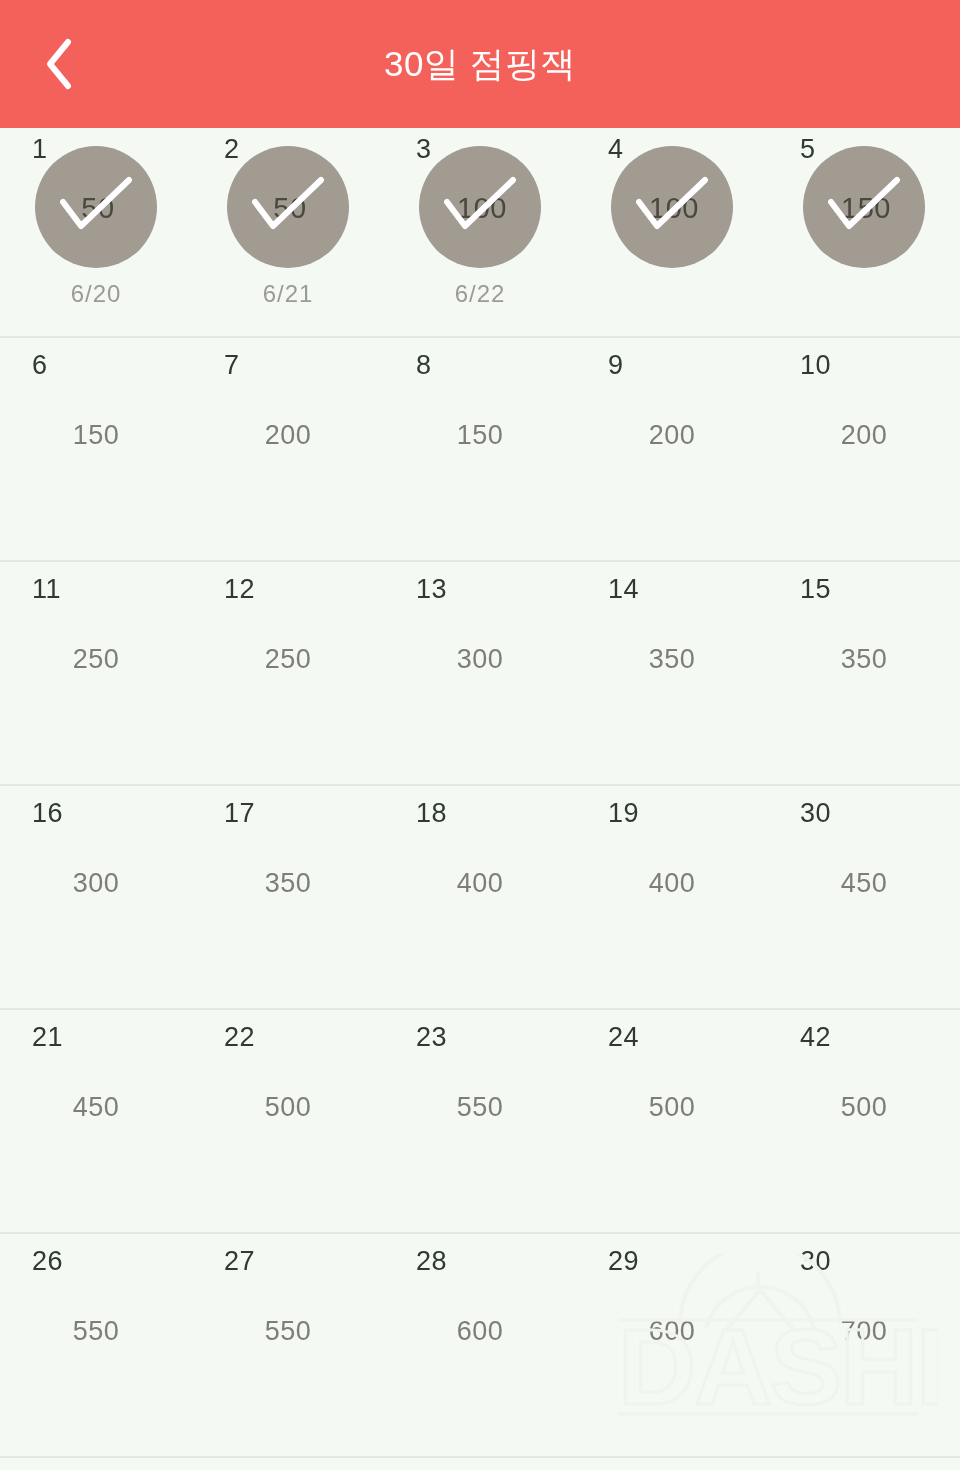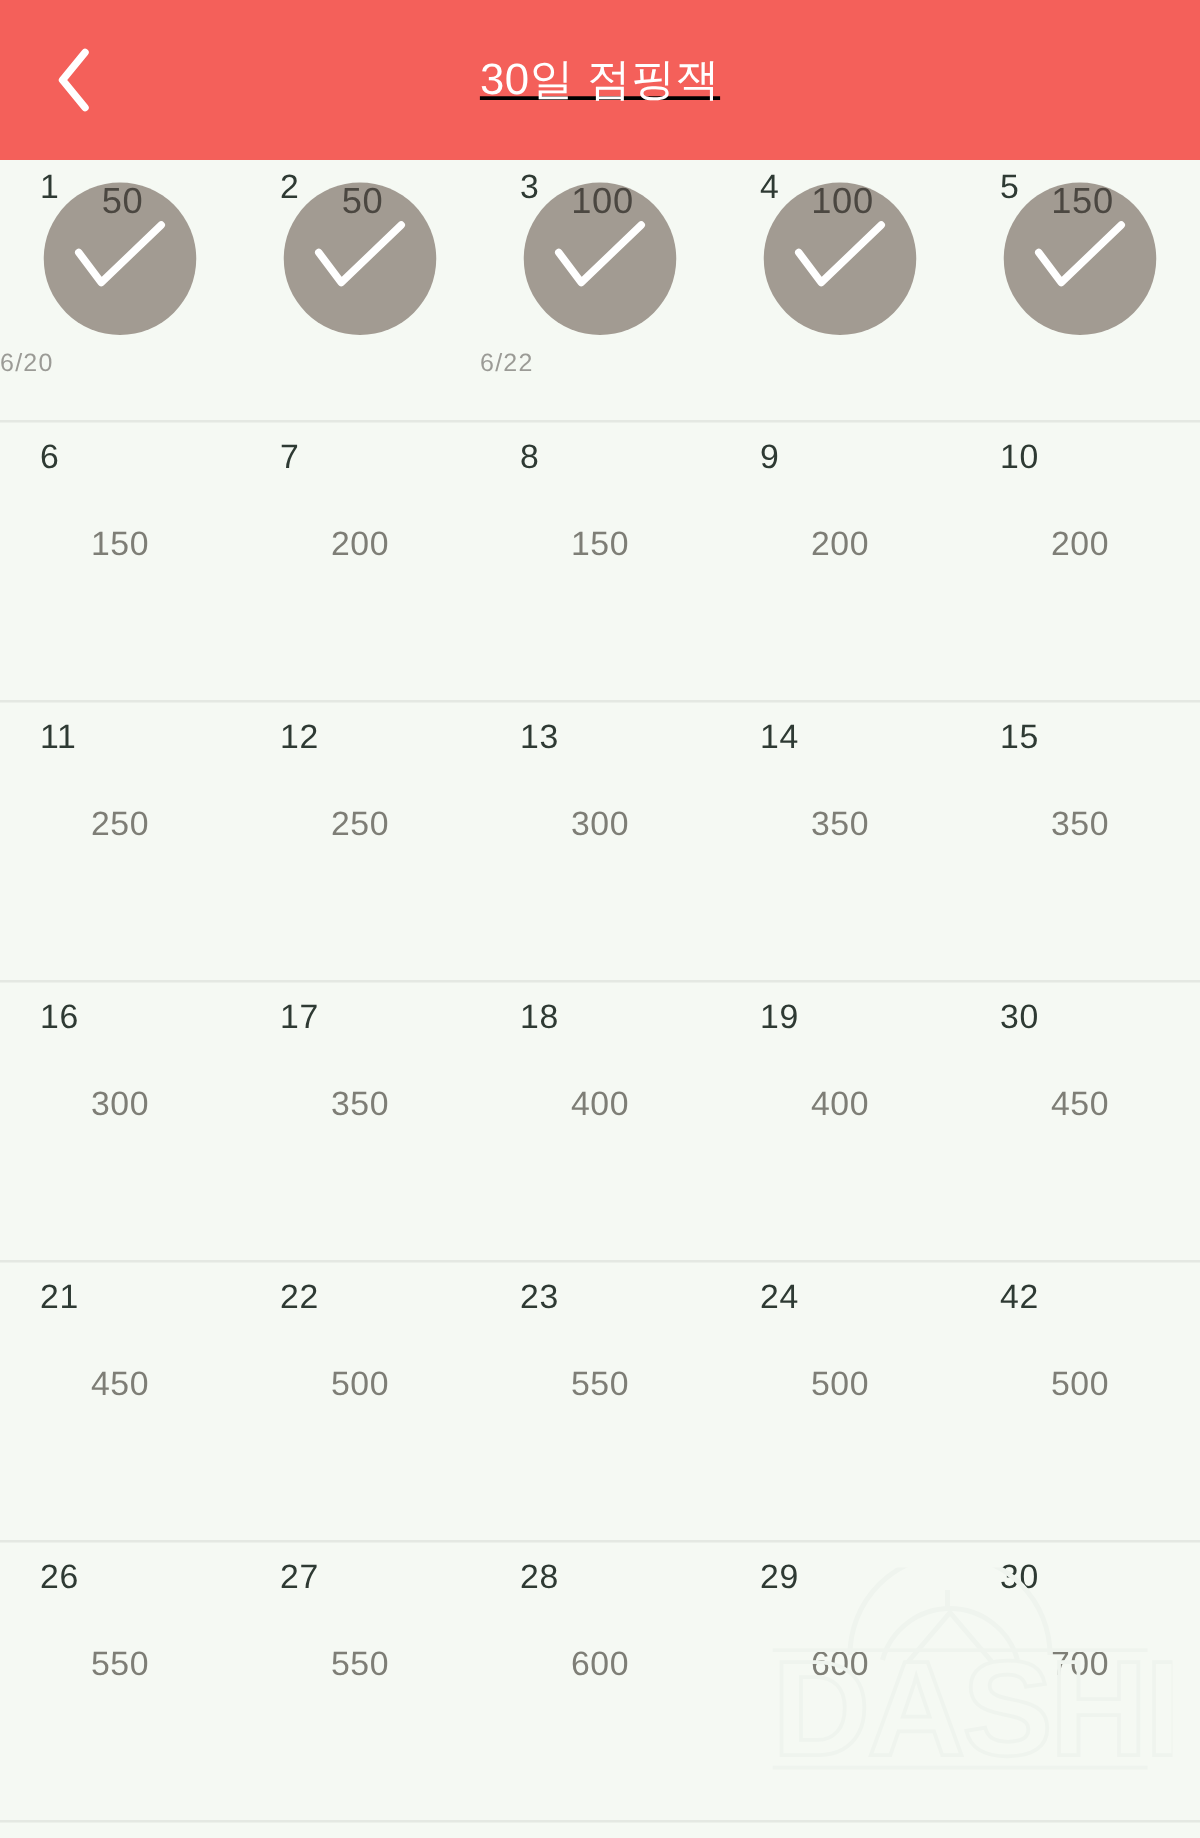--- a/index.html
+++ b/index.html
@@ -12,21 +12,20 @@
     font-family: "Liberation Sans", "DejaVu Sans", sans-serif;
     overflow: hidden;
   }
 
   .screen {
     position: relative;
     width: 960px;
     height: 1470px;
     background: #F5F9F3;
     overflow: hidden;
-    text-decoration: underline;
   }
 
   
   .app-header {
     position: relative;
     width: 960px;
     height: 128px;
     background: #F4605A;
     display: flex;
     align-items: center;
@@ -98,21 +97,21 @@
   
   .day-circle {
     position: absolute;
     left: 35px;
     top: 18px;
     width: 122px;
     height: 122px;
     border-radius: 50%;
     background: #A29B92;
     display: flex;
-    align-items: flex-start;
+    align-items: center;
     justify-content: center;
   }
 
   .circle-count {
     font-size: 29px;
     color: #4B4741;
     line-height: 1;
     letter-spacing: 0.5px;
     position: relative;
     top: 1px;
@@ -126,21 +125,22 @@
     width: 76px;
     height: 62px;
     pointer-events: none;
   }
 
   .day-date {
     position: absolute;
     left: 0;
     top: 152px;
     width: 192px;
-    font-size: 20px;
+    text-align: center;
+    font-size: 24px;
     color: #9B9B96;
     letter-spacing: 1px;
   }
 
   
   .day-value {
     position: absolute;
     left: 0;
     top: 82px;
     width: 192px;
@@ -192,20 +192,21 @@
           <div class="day-date">6/20</div>
         </div>
         <div class="day-cell">
           <div class="day-number">2</div>
           <div class="day-circle">
             <span class="circle-count">50</span>
             <span class="check-mark"><svg width="76" height="62" viewBox="0 0 76 62" fill="none">
                 <path d="M4 26 L22 50 L70 4" stroke="#FFFFFF" stroke-width="6" stroke-linecap="round" stroke-linejoin="round"></path>
               </svg></span>
           </div>
+          <div class="day-date">6/21</div>
         </div>
         <div class="day-cell">
           <div class="day-number">3</div>
           <div class="day-circle">
             <span class="circle-count">100</span>
             <span class="check-mark"><svg width="76" height="62" viewBox="0 0 76 62" fill="none">
                 <path d="M4 26 L22 50 L70 4" stroke="#FFFFFF" stroke-width="6" stroke-linecap="round" stroke-linejoin="round"></path>
               </svg></span>
           </div>
           <div class="day-date">6/22</div>

